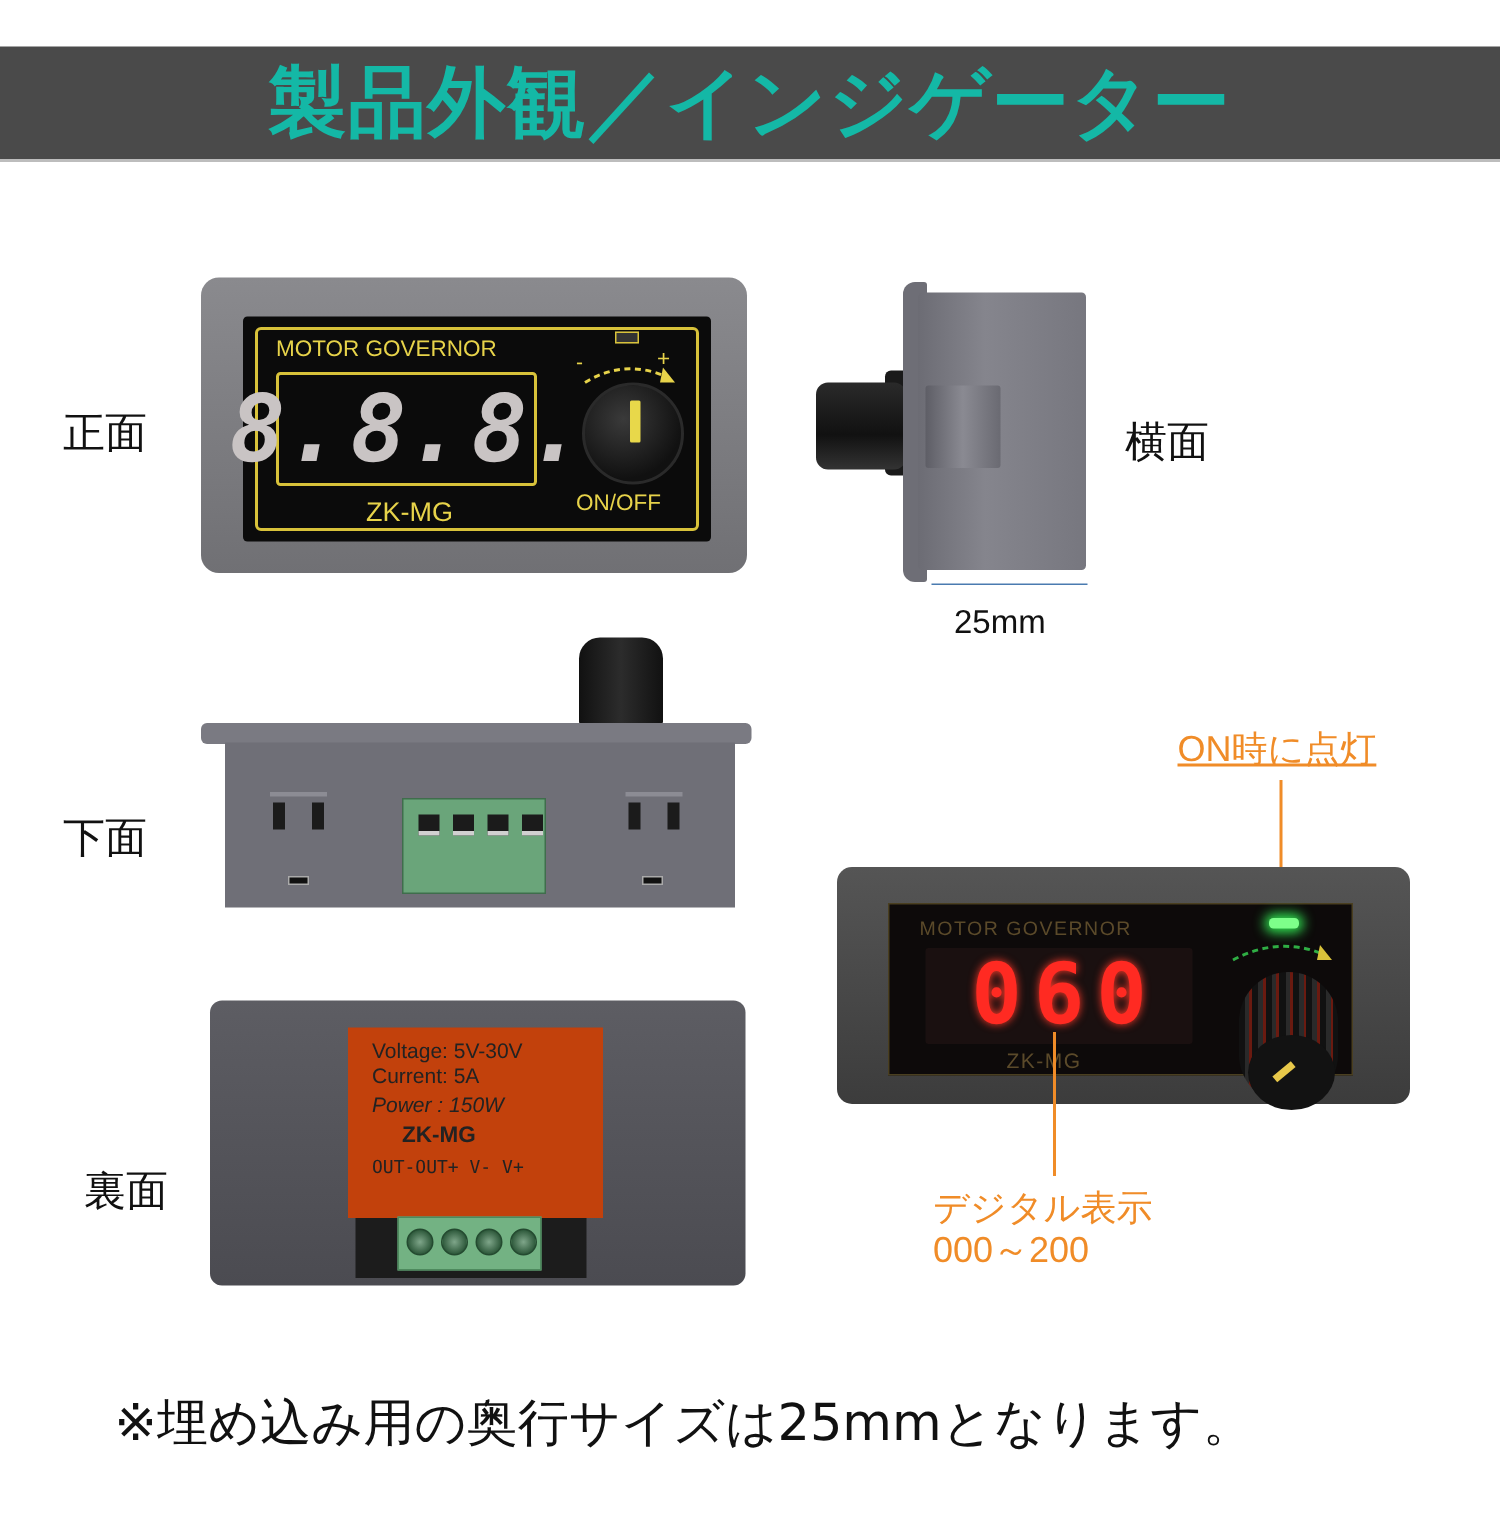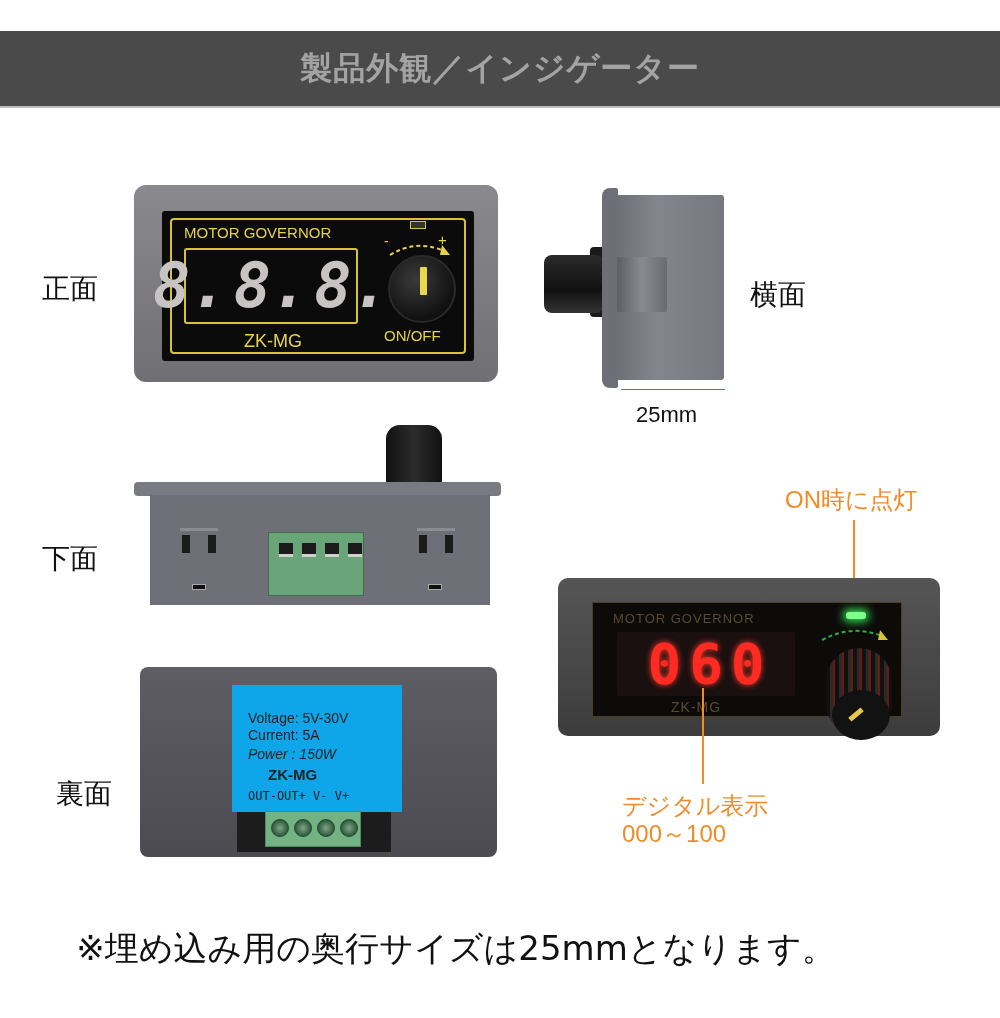--- a/index.html
+++ b/index.html
@@ -5,21 +5,21 @@
   * { box-sizing: border-box; margin: 0; padding: 0; }
   html, body { width: 1000px; height: 1018px; background: #ffffff; overflow: hidden; }
   body { position: relative; font-family: "DejaVu Sans", "Liberation Sans", sans-serif; color: #111; }
 
   .title-bar {
     position: absolute; left: 0; top: 31px; width: 1000px; height: 77px;
     background: #4a4a4a; border-bottom: 2px solid #bdbdbd;
     display: flex; align-items: center; justify-content: center;
   }
   .title-bar h1 {
-    color: #a3a3a3; font-size: 32px; font-weight: bold; letter-spacing: 1px;
+    color: #14b8a6; font-size: 52px; font-weight: bold; letter-spacing: 1px;
     font-family: "DejaVu Sans", sans-serif;
   }
 
   .view-label {
     position: absolute; font-size: 28px; color: #111;
     font-family: "DejaVu Sans", sans-serif;
   }
 
   .dim-line { position: absolute; height: 1px; background: #4a7bb0; }
   .dim-text { position: absolute; font-size: 22px; font-family: "Liberation Sans", sans-serif; color: #111; }
@@ -79,21 +79,21 @@
   .clip-slot::before { left: 2px; } .clip-slot::after { right: 2px; }
   .small-slot { position: absolute; width: 14px; height: 6px; background: #111; border: 1px solid #aaa; }
 
   
   .rear-body {
     position: absolute; left: 140px; top: 667px; width: 357px; height: 190px;
     background: linear-gradient(#5d5d63, #4b4b51); border-radius: 8px;
   }
   .rear-label {
     position: absolute; left: 232px; top: 685px; width: 170px; height: 127px;
-    background: #0ea5e9; padding: 25px 0 0 16px;
+    background: #c2410c; padding: 7px 0 0 16px;
     font-family: "Liberation Sans", sans-serif; color: #222;
   }
   .rear-label .ln { font-size: 14px; line-height: 17px; }
   .rear-label .model { font-weight: bold; font-size: 15px; margin: 3px 0 0 20px; }
   .rear-label .pins { font-family: "DejaVu Sans Mono", monospace; font-size: 12px; margin-top: 6px; letter-spacing: 0; }
   .rear-opening { position: absolute; left: 237px; top: 812px; width: 154px; height: 40px; background: #1c1c1c; }
   .rear-term { position: absolute; left: 265px; top: 811px; width: 96px; height: 36px; background: #73b283; border: 1px solid #4e8a5e; }
   .screw { position: absolute; top: 7px; width: 18px; height: 18px; border-radius: 50%; background: radial-gradient(circle, #7fa68a, #2f5a3c 70%); border: 1px solid #244a30; }
 
   
@@ -188,21 +188,21 @@
   <div class="pins">OUT-OUT+  V-  V+</div>
 </div>
 <div class="rear-opening"></div>
 <div class="rear-term">
   <div class="screw" style="left:5px;"></div>
   <div class="screw" style="left:28px;"></div>
   <div class="screw" style="left:51px;"></div>
   <div class="screw" style="left:74px;"></div>
 </div>
 
-<div class="callout" style="left:785px; top:486px;">ON時に点灯</div>
+<div class="callout" style="left:785px; top:486px;text-decoration:underline;">ON時に点灯</div>
 <div class="callout-line" style="left:853px; top:520px; height:88px;"></div>
 
 <div class="lit">
   <div class="face">
     <div class="brand">MOTOR GOVERNOR</div>
     <div class="seg-box">
       <span class="seg-digit">0</span>
       <span class="seg-digit">6</span>
       <span class="seg-digit">0</span>
     </div>
@@ -214,16 +214,16 @@
   <path d="M4 20 Q 34 4 64 16" stroke="#2fae44" stroke-width="2" stroke-dasharray="4 3" fill="none"></path>
   <polygon points="62,10 70,20 60,20" fill="#d8c23a"></polygon>
 </svg>
 <div class="lit-knob"></div>
 <div class="lit-knob-top"></div>
 <div class="lit-knob-mark"></div>
 
 <div class="callout-line" style="left:702px; top:688px; height:96px;"></div>
 <div class="callout" style="left:622px; top:792px;">
   <div>デジタル表示</div>
-  <div>000～100</div>
+  <div>000～200</div>
 </div>
 
 <div class="footnote">※埋め込み用の奥行サイズは25mmとなります。</div>
 
 </body></html>

